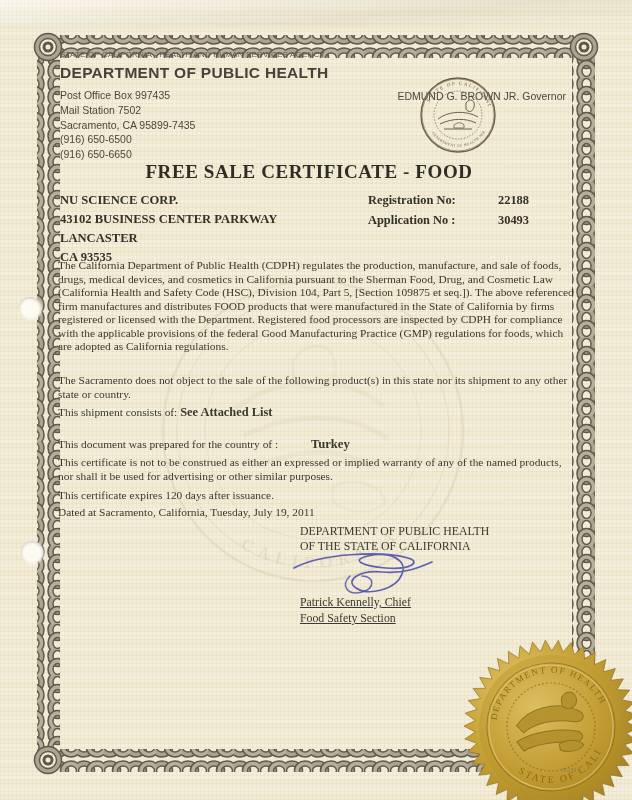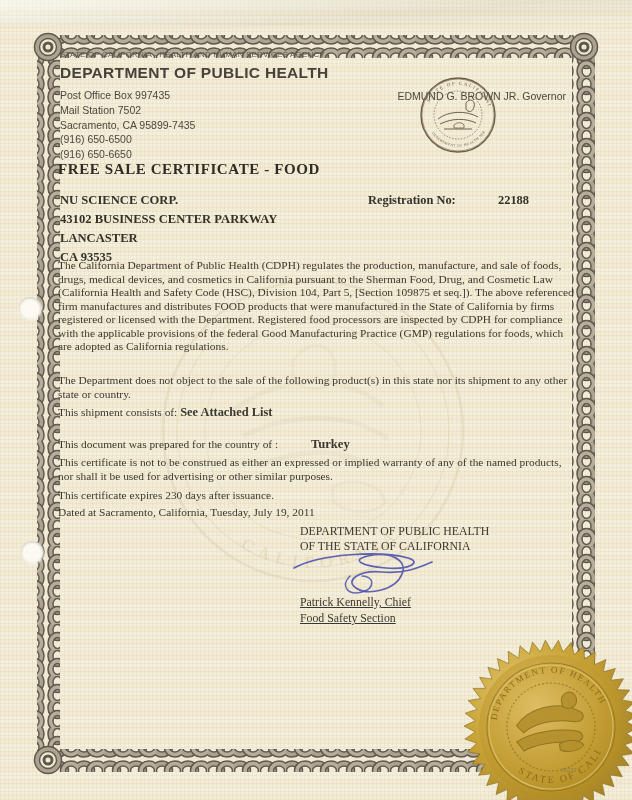--- a/index.html
+++ b/index.html
@@ -23,22 +23,22 @@
   .agency{position:absolute;left:60px;top:50px;font-family:"Liberation Sans",sans-serif;
     font-size:8px;color:#5b5750;letter-spacing:.2px;}
   .governor{position:absolute;right:66px;top:49px;font-family:"Liberation Sans",sans-serif;
     font-size:10.5px;color:#4c4840;margin-top:41px;}
   .dept{position:absolute;left:60px;top:64px;font-family:"Liberation Sans",sans-serif;
     font-size:15.5px;font-weight:bold;color:#46423b;letter-spacing:.3px;}
   .addr{position:absolute;left:60px;top:88px;font-family:"Liberation Sans",sans-serif;
     font-size:10.5px;line-height:14.8px;color:#4c4840;}
   .topseal{position:absolute;left:418px;top:76px;}
   
-  .title{position:absolute;left:58px;right:72px;top:161px;
-    font-size:15px;font-weight:bold;letter-spacing:.6px;color:#2f2c26;}
+  .title{position:absolute;left:58px;right:72px;top:161px;text-align:center;
+    font-size:19px;font-weight:bold;letter-spacing:.6px;color:#2f2c26;}
   
   .recipient{position:absolute;left:60px;top:191px;font-size:12.6px;font-weight:bold;
     line-height:19px;color:#34312a;}
   .regblock{position:absolute;left:368px;top:193px;font-size:12.4px;color:#34312a;}
   .regrow{display:flex;margin-bottom:5px;align-items:flex-end;}
   .reglabel{font-weight:bold;width:108px;}
   .regvalue{font-weight:bold;margin-left:22px;}
   
   .para{position:absolute;left:58px;right:54px;font-size:11.4px;line-height:13.5px;
     color:#3b382f;text-align:left;}
@@ -175,37 +175,41 @@
     <div>43102 BUSINESS CENTER PARKWAY</div>
     <div>LANCASTER</div>
     <div>CA  93535</div>
   </div>
 
   <div class="regblock">
     <div class="regrow">
       <span class="reglabel">Registration No:</span>
       <span class="regvalue">22188</span>
     </div>
+    <div class="regrow">
+      <span class="reglabel">Application No :</span>
+      <span class="regvalue">30493</span>
+    </div>
   </div>
 
   <div class="para p1">The California Department of Public Health (CDPH) regulates the production, manufacture, and sale of foods, drugs, medical devices, and cosmetics in California pursuant to the Sherman Food, Drug, and Cosmetic Law (California Health and Safety Code (HSC), Division 104, Part 5, [Section 109875 et seq.]).   The above referenced firm manufactures and distributes FOOD  products that were manufactured in the State of California by firms registered or licensed with the Department. Registered food processors are inspected by CDPH for compliance with the applicable provisions of the federal Good Manufacturing Practice (GMP) regulations for foods, which are adopted as California regulations.</div>
-  <div class="para p2">The Department does not object to the sale of the following product(s) in this state nor its shipment to any other state or country.</div>
+  <div class="para p2">The Sacramento does not object to the sale of the following product(s) in this state nor its shipment to any other state or country.</div>
 
   <div class="para countryline">
     <span>This document was prepared for the country of :</span>
     <span class="countryval">Turkey</span>
   </div>
 
   <div class="para shipline">
     <span>This shipment consists of:</span>
     <span class="boldval">See Attached List</span>
   </div>
 
   <div class="para disc">This certificate is not to be construed as either an expressed or implied warranty of any of the named products, nor shall it be used for advertising or other similar purposes.</div>
-  <div class="para expiry">This certificate expires 230 days after issuance.</div>
+  <div class="para expiry">This certificate expires 120 days after issuance.</div>
   <div class="para dated">Dated at Sacramento, California, Tuesday, July 19, 2011</div>
 
   <div class="sigdept">
     <div>DEPARTMENT OF PUBLIC HEALTH</div>
     <div>OF THE STATE OF CALIFORNIA</div>
   </div>
 
   <svg class="sig-svg" width="150" height="52" viewBox="0 0 150 52">
     <path d="M4,22 C30,8 90,4 118,12 C132,16 120,24 96,22 C72,20 60,14 78,10 C100,5 118,14 112,28 C106,44 78,50 66,42 C54,34 70,24 92,26 C114,28 128,22 142,16" fill="none" stroke="#4f52ae" stroke-width="1.7" stroke-linecap="round" opacity=".9"></path>
     <path d="M60,30 C50,40 58,50 72,46 C86,42 84,30 72,30" fill="none" stroke="#4f52ae" stroke-width="1.5" stroke-linecap="round" opacity=".85"></path>

